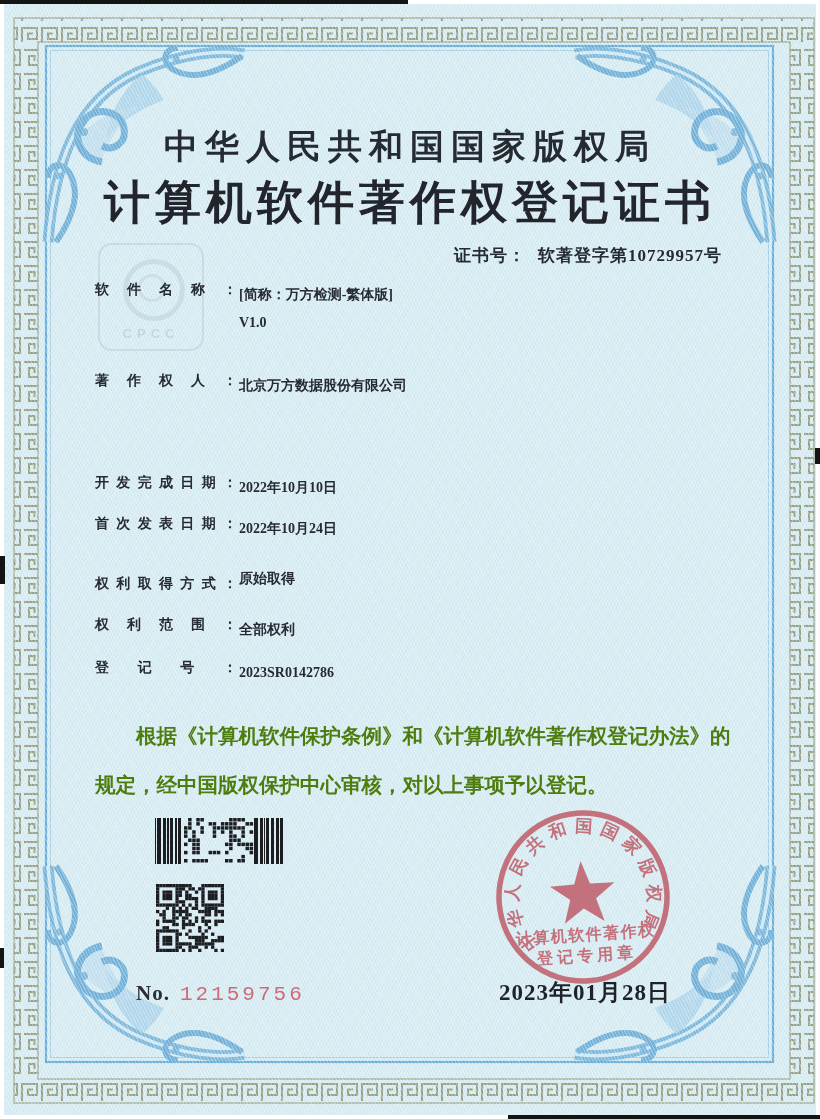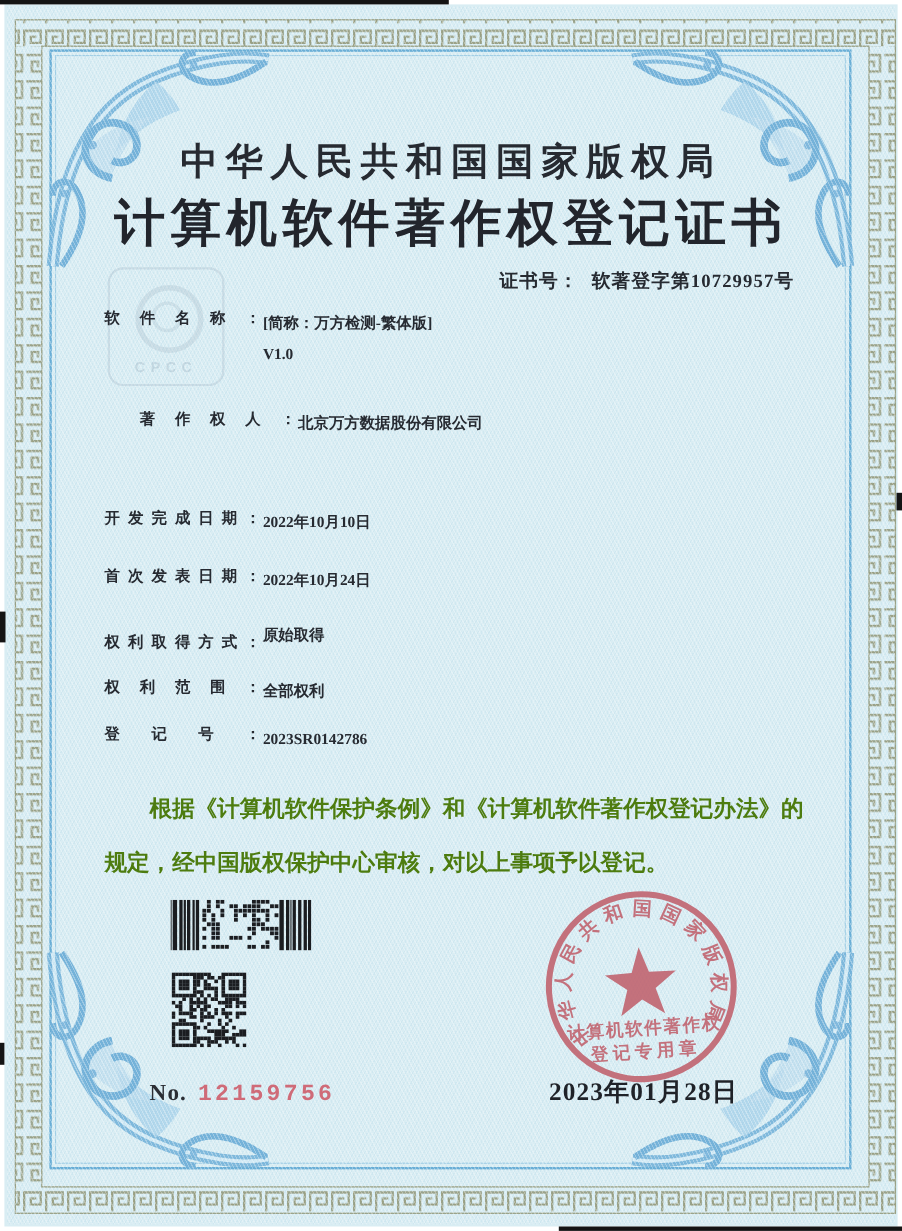--- a/index.html
+++ b/index.html
@@ -51,40 +51,40 @@
     position:absolute;top:244px;right:98px;
     font-size:17px;font-weight:700;letter-spacing:1px;
   }
   .certno .lbl{margin-right:12px;}
 
   .row{position:absolute;left:95px;right:70px;display:flex;align-items:flex-start;
        font-size:14px;font-weight:700;}
   .row .lbl{flex:0 0 142px;text-align:justify;text-align-last:justify;}
   .row .val{margin-left:2px;line-height:28px;}
   .r-name{top:281px;}
-  .r-owner{top:372px;margin-left:32px;}
-  .r-dev{top:462px;}
+  .r-owner{top:372px;}
+  .r-dev{top:474px;}
   .r-pub{top:515px;}
   .r-acq{top:565px;align-items:flex-end;}
   .r-scope{top:616px;}
   .r-reg{top:659px;}
 
   .statement{
     position:absolute;left:95px;top:712px;width:658px;
     font-size:20.5px;font-weight:700;line-height:49px;color:#4d7c0f;
   }
   .statement .ln1{text-indent:2em;}
 
   .barcode{position:absolute;left:155px;top:818px;}
   .qrcode{position:absolute;left:156px;top:884px;}
 
   .serial{position:absolute;left:136px;top:981px;font-size:21px;font-weight:700;}
   .serial .prefix{color:#2b2e34;letter-spacing:1px;}
   .serial .num{color:#cf6b78;letter-spacing:3px;margin-left:10px;
-               font-family:"Liberation Mono","DejaVu Sans Mono",monospace;font-weight:700;}
+               font-family:"Liberation Mono","DejaVu Sans Mono",monospace;font-weight:400;}
 
   .seal{position:absolute;left:492px;top:806px;width:182px;height:182px;color:#c05f6b;
         mix-blend-mode:multiply;opacity:.88;}
   .issue-date{
     position:absolute;left:499px;top:977px;
     font-size:23px;font-weight:700;letter-spacing:1px;color:#1f2228;
   }
 
   
   .art{position:absolute;background:#141414;z-index:3;}

